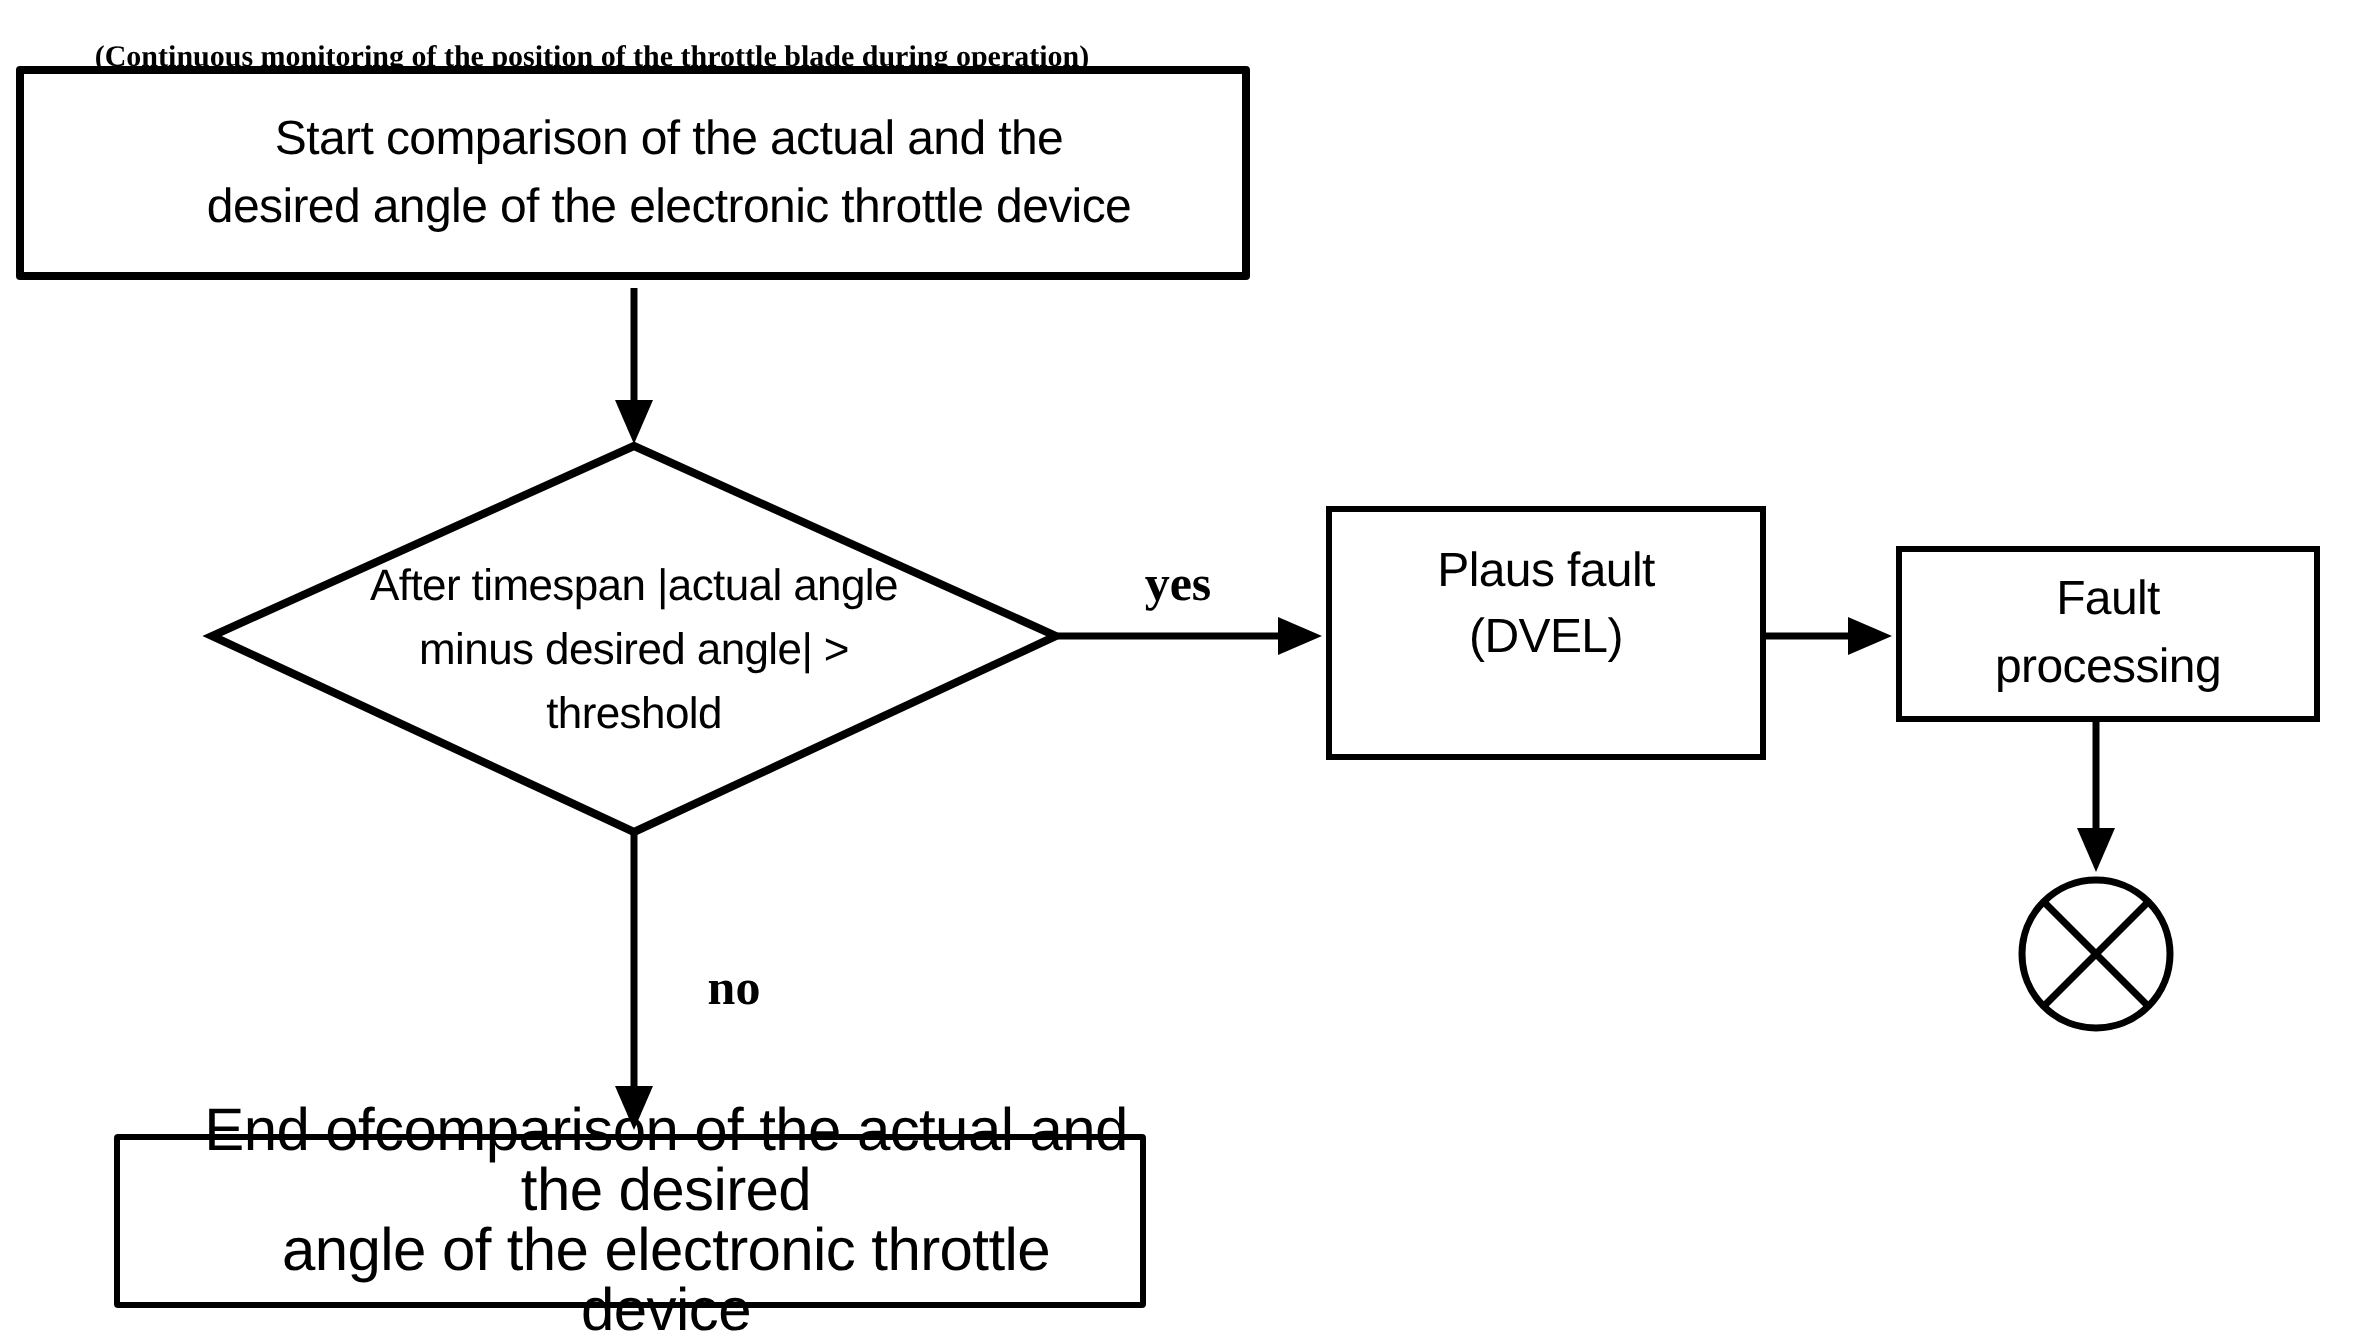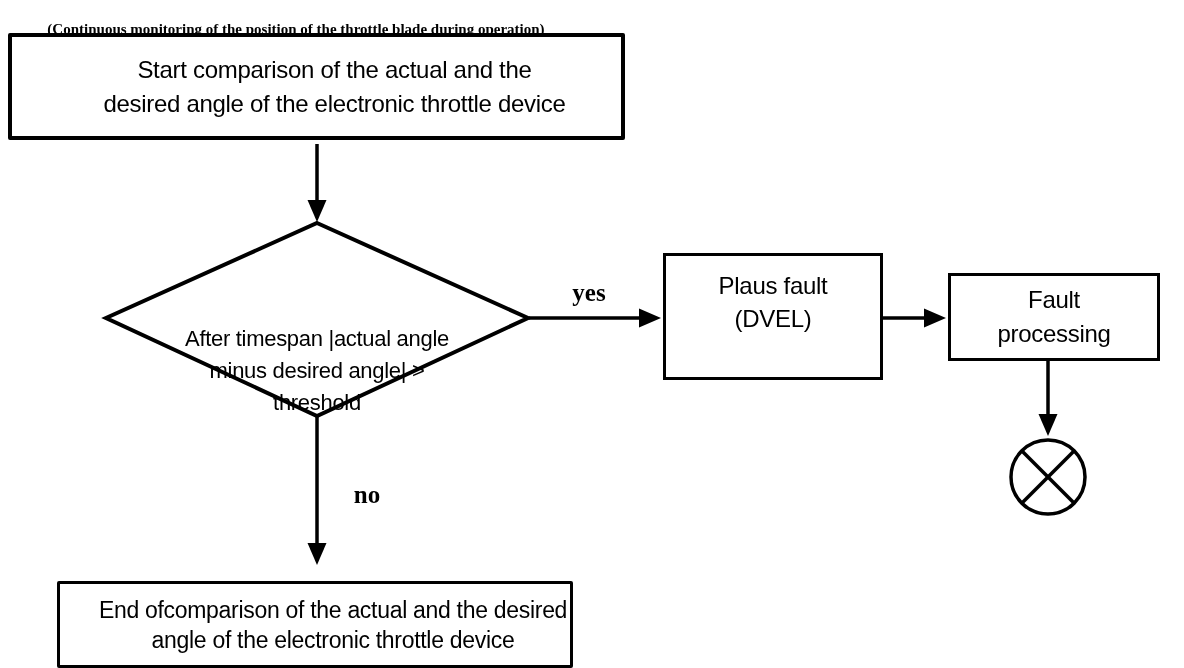--- a/index.html
+++ b/index.html
@@ -55,24 +55,24 @@
   .node.start-node {
     left: 8px;
     top: 33px;
     width: 617px;
     height: 107px;
     font-size: 24px;
     line-height: 34px;
   }
   .node.end-node {
     left: 57px;
-    top: 581px;
+    top: 567px;
     width: 516px;
     height: 87px;
-    font-size: 23px;
+    font-size: 30px;
     line-height: 30px;
     border-width: 3px;
   }
   .node.plaus-node {
     left: 663px;
     top: 253px;
     width: 220px;
     height: 127px;
     font-size: 24px;
     line-height: 33px;
@@ -90,21 +90,20 @@
   .decision-text {
     position: absolute;
     left: 150px;
     top: 277px;
     width: 334px;
     text-align: center;
     font-size: 22px;
     line-height: 32px;
     white-space: pre-line;
     letter-spacing: -0.3px;
-    margin-top: 46px;
   }
   .edge-label {
     position: absolute;
     font-family: "Liberation Serif", "DejaVu Serif", serif;
     font-size: 25px;
     line-height: 25px;
     font-weight: bold;
   }
   .edge-label.yes-label {
     left: 561px;

